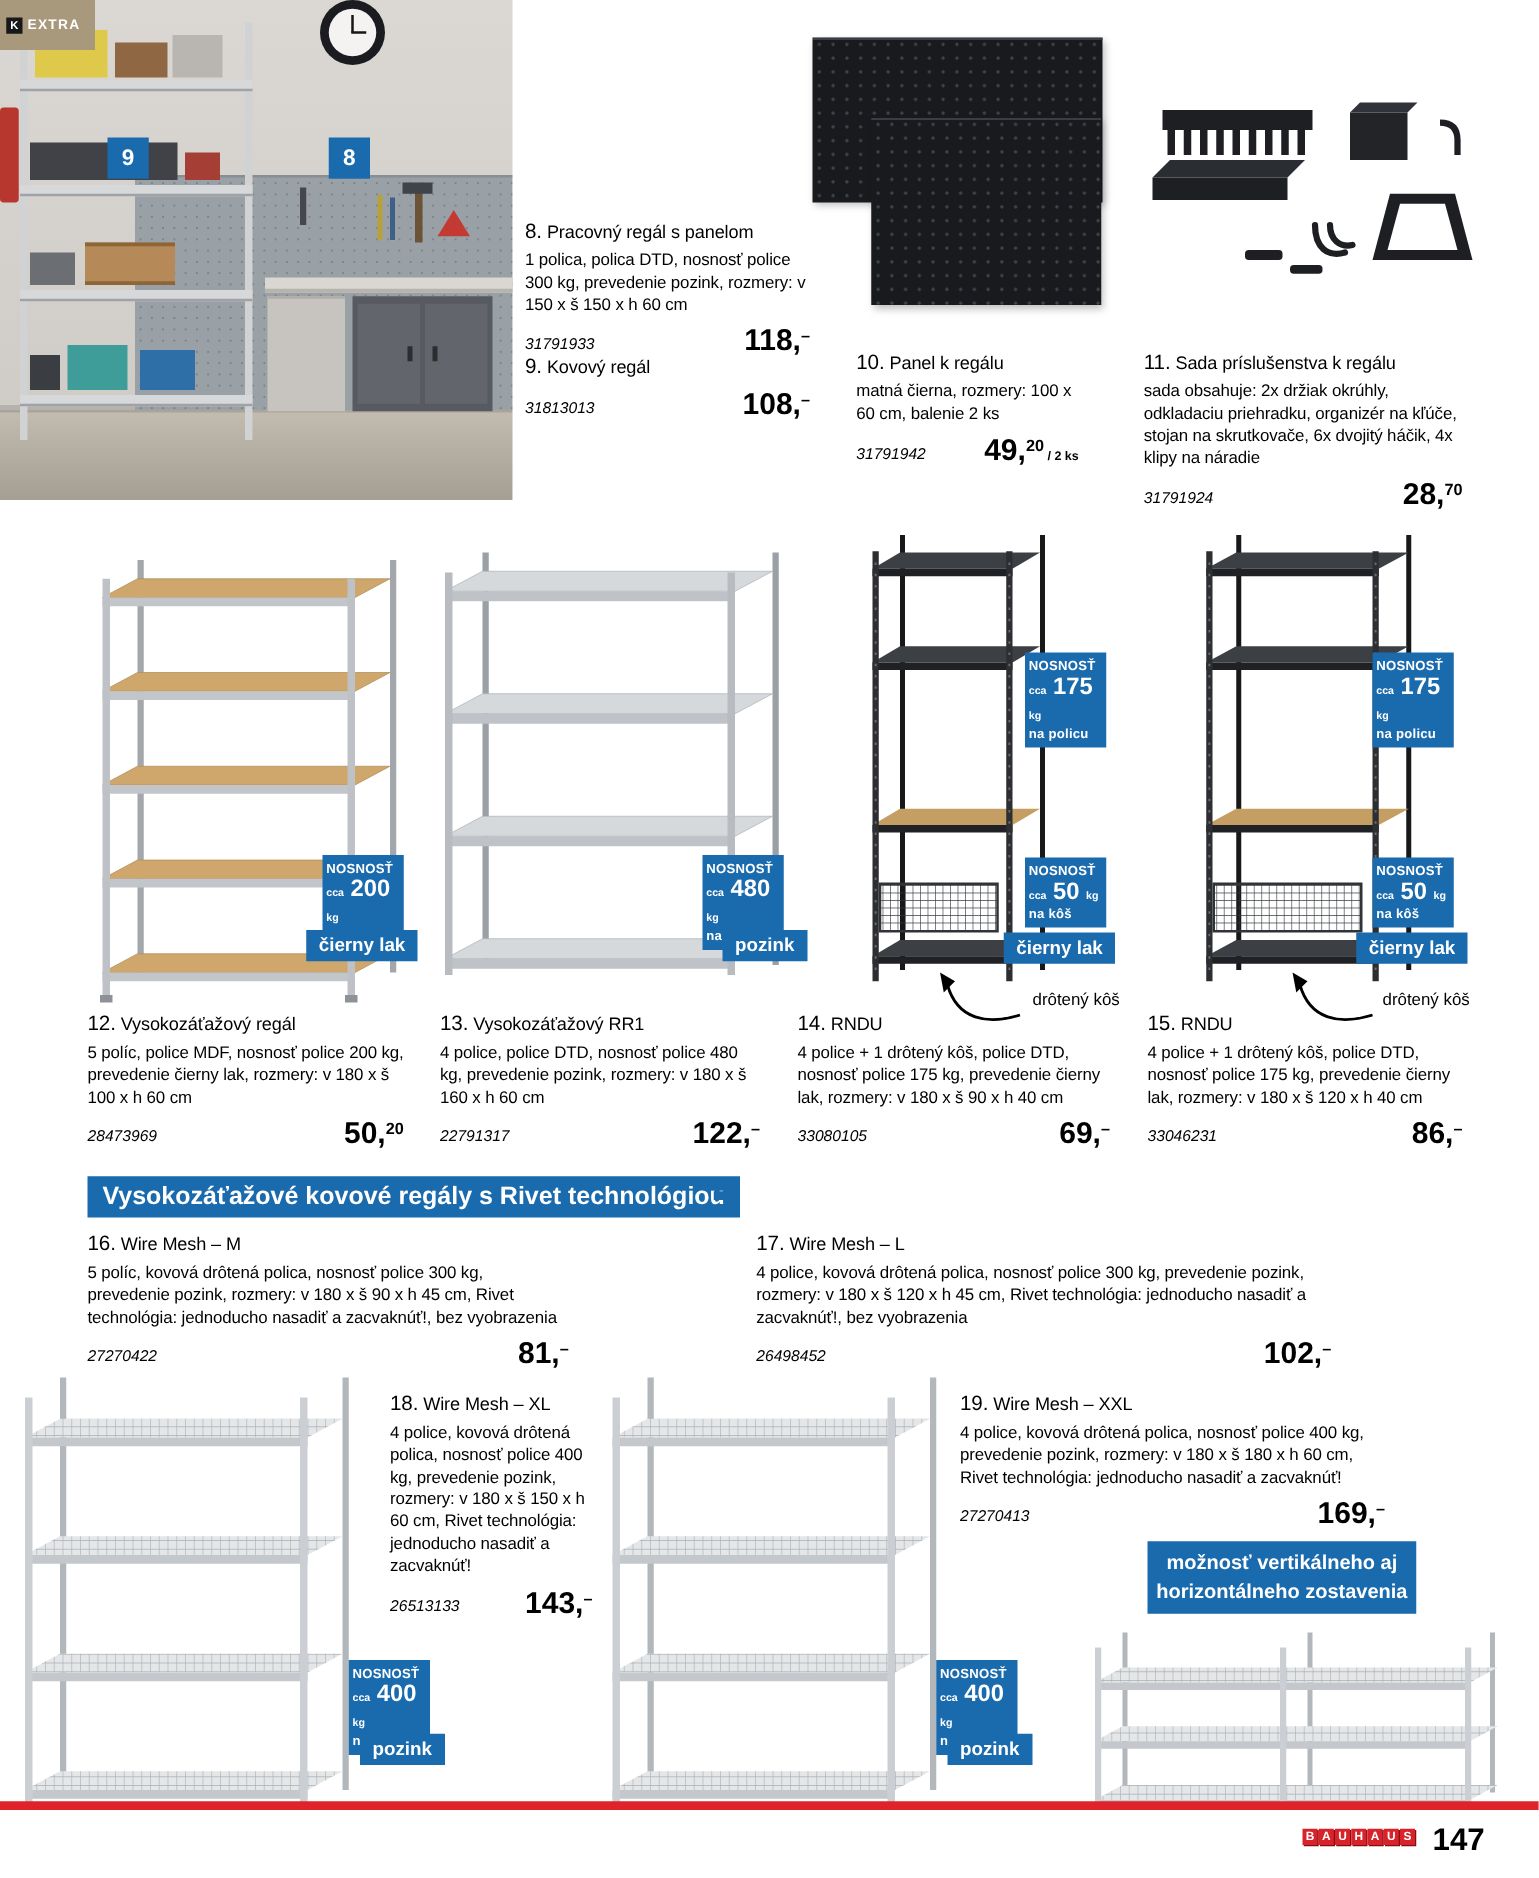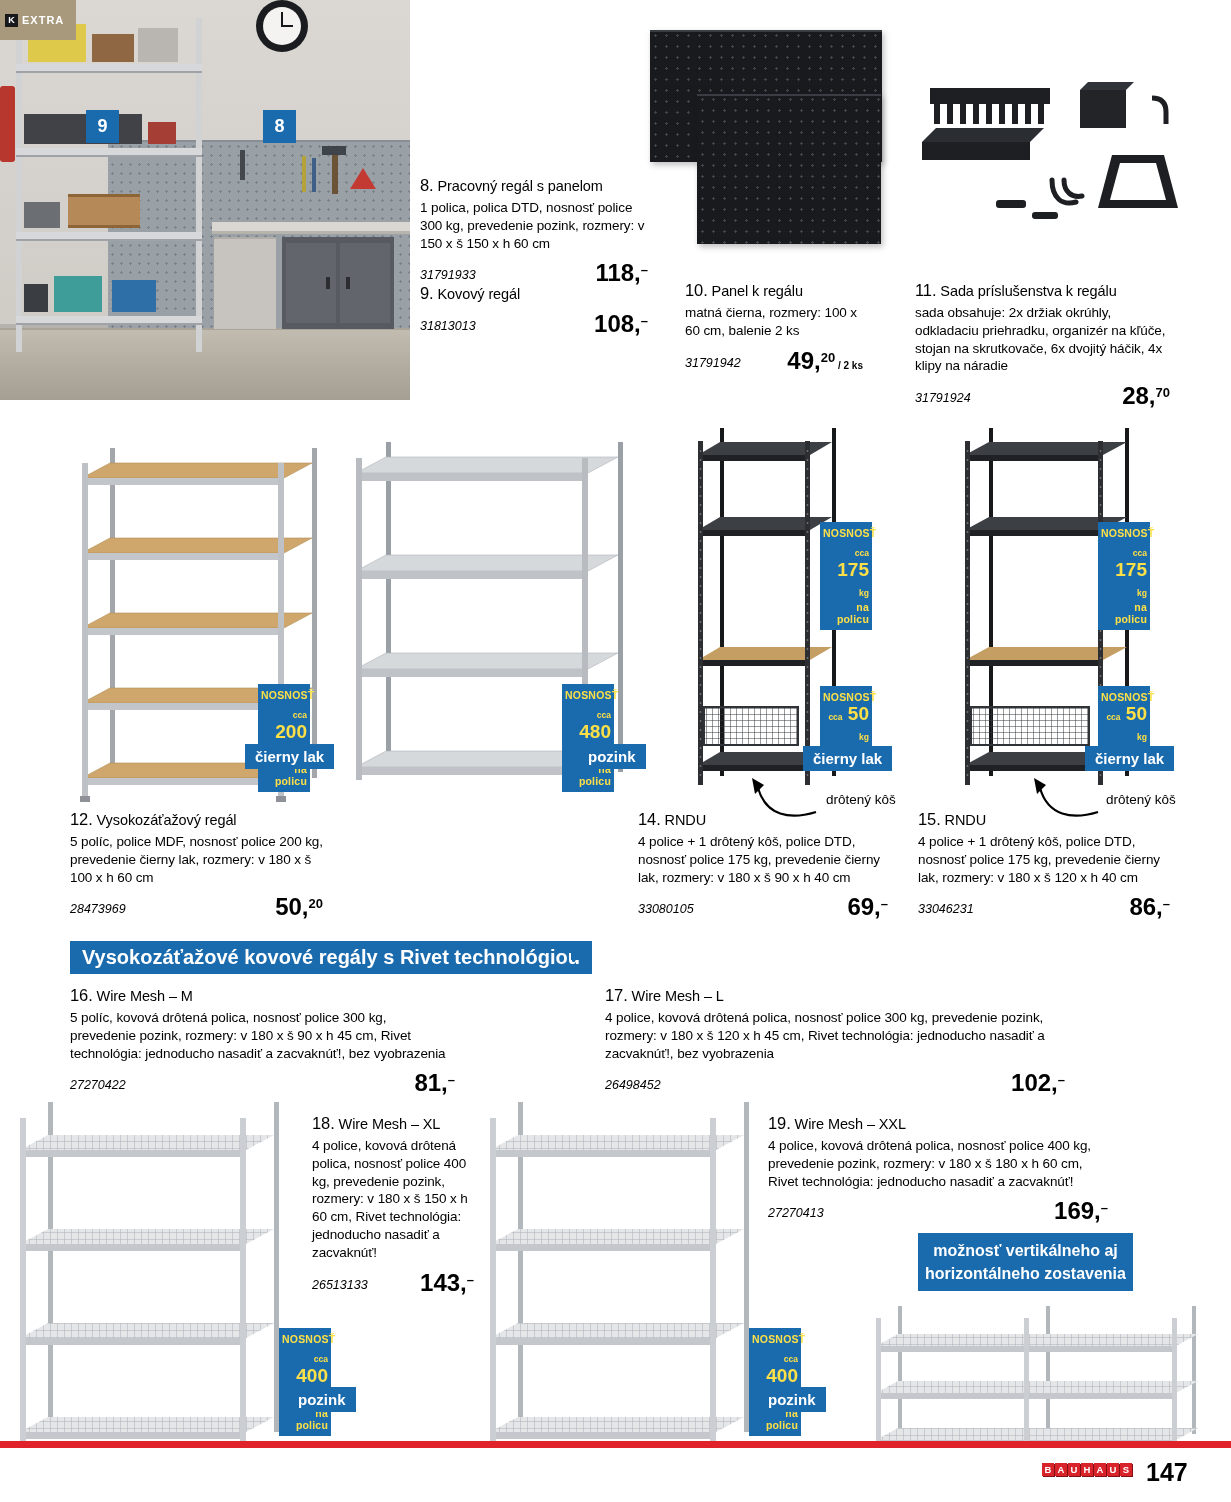--- a/index.html
+++ b/index.html
@@ -9,21 +9,21 @@
 .ptext{position:absolute}
 .ptitle{font-weight:normal;font-size:14.5px;margin-bottom:4px;letter-spacing:-0.1px}
 .pnum{font-size:16.5px}
 .pdesc{font-size:13.5px;line-height:1.32;letter-spacing:-0.1px}
 .skurow{display:flex;justify-content:space-between;align-items:flex-end;margin-top:9px}
 .sku{font-style:italic;font-size:12.5px;padding-bottom:3px}
 .price{font-weight:bold;font-size:24px;line-height:1;white-space:nowrap}
 .price .sup{font-size:13px;vertical-align:7px}
 .price .suffix{font-size:10px}
 
-.nosnost{position:absolute;background:#1a6aae;color:#fde047;text-align:right;padding:5px 3px;width:52px;z-index:5}
+.nosnost{position:absolute;background:#1a6aae;color:#ffffff;text-align:left;padding:5px 3px;width:65px;z-index:5}
 .nosnost .nt{font-size:10.5px;font-weight:bold;letter-spacing:.2px}
 .nosnost .nv{font-size:19px;font-weight:bold;line-height:1.05;margin:1px 0}
 .nosnost .tiny{font-size:8.5px;font-weight:bold}
 .finish{position:absolute;background:#1a6aae;color:#fff;font-weight:bold;font-size:15px;padding:4px 10px;white-space:nowrap;z-index:5}
 .banner{position:absolute;background:#1a6aae;color:#fff;font-weight:bold;font-size:20px;line-height:33px;padding:0 12px;white-space:nowrap}
 .banner-dash{position:absolute;background:#1a6aae}
 .callout{position:absolute;background:#1a6aae;color:#fff;font-weight:bold;font-size:16px;text-align:center;line-height:1.45;padding:6px 2px}
 .pointer-label{position:absolute;font-size:13.5px}
 
 .photo{position:absolute;left:0;top:0;width:410px;height:400px;background:linear-gradient(#dbd8d4,#cdc9c3);overflow:hidden}
@@ -312,20 +312,28 @@
   <div class="pointer-label" style="left:1106px;top:792px">drôtený kôš</div>
 
   <div class="ptext" style="left:70px;top:810px;width:253px">
     <div class="ptitle"><span class="pnum">12.</span> <span>Vysokozáťažový regál</span></div>
     <div class="pdesc">5 políc, police MDF, nosnosť police 200 kg, prevedenie čierny lak, rozmery: v 180 x š 100 x h 60 cm</div>
     <div class="skurow">
         <span class="sku">28473969</span>
       <span class="price"><span>50,</span><span class="sup">20</span></span>
       </div>
   </div>
+  <div class="ptext" style="left:352px;top:810px;width:256px">
+    <div class="ptitle"><span class="pnum">13.</span> <span>Vysokozáťažový RR1</span></div>
+    <div class="pdesc">4 police, police DTD, nosnosť police 480 kg, prevedenie pozink, rozmery: v 180 x š 160 x h 60 cm</div>
+    <div class="skurow">
+        <span class="sku">22791317</span>
+      <span class="price"><span>122,</span><span class="sup">–</span></span>
+      </div>
+  </div>
   <div class="ptext" style="left:638px;top:810px;width:250px">
     <div class="ptitle"><span class="pnum">14.</span> <span>RNDU</span></div>
     <div class="pdesc">4 police + 1 drôtený kôš, police DTD, nosnosť police 175 kg, prevedenie čierny lak, rozmery: v 180 x š 90 x h 40 cm</div>
     <div class="skurow">
         <span class="sku">33080105</span>
       <span class="price"><span>69,</span><span class="sup">–</span></span>
       </div>
   </div>
   <div class="ptext" style="left:918px;top:810px;width:252px">
     <div class="ptitle"><span class="pnum">15.</span> <span>RNDU</span></div>

